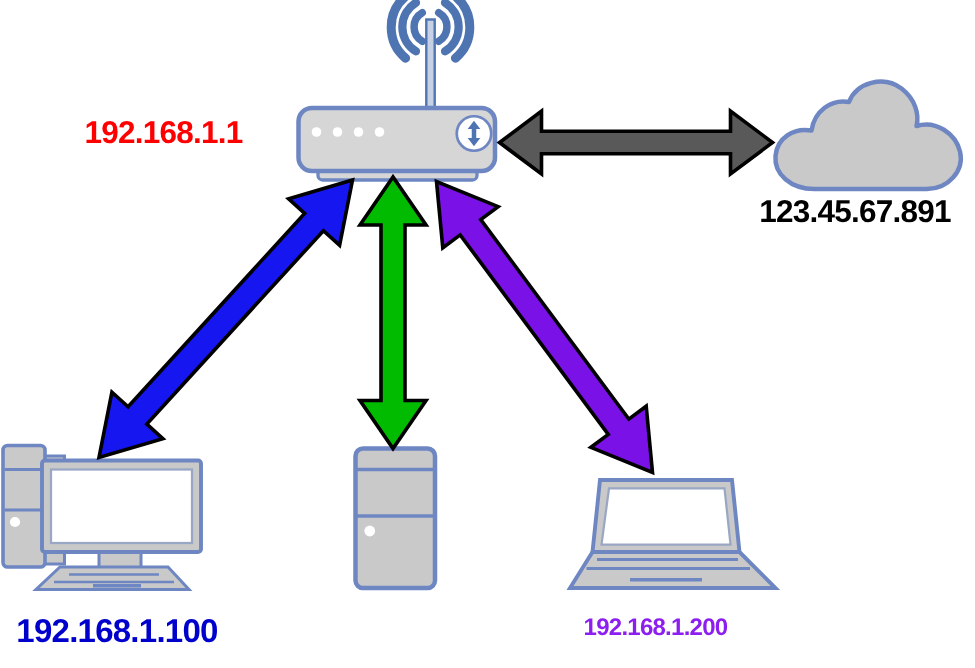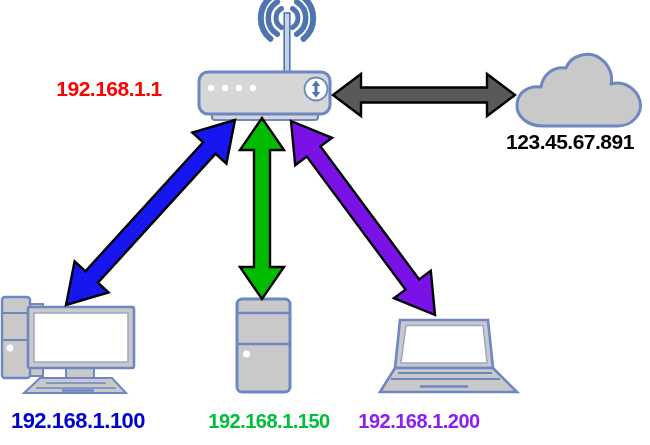--- a/index.html
+++ b/index.html
@@ -5,21 +5,21 @@
   html,body{margin:0;padding:0;background:#fff;}
   #canvas{position:relative;width:650px;height:445px;background:#fff;overflow:hidden;
           font-family:"Liberation Sans",sans-serif;}
   #diagram-svg{position:absolute;left:0;top:0;}
   .ip-label{position:absolute;font-weight:bold;text-align:center;letter-spacing:-0.5px;
             white-space:nowrap;font-family:"Liberation Sans",sans-serif;}
   #router-ip{left:38px;top:77px;width:142px;font-size:21px;}
   #internet-ip{left:490px;top:130px;width:160px;font-size:21px;text-align:center;}
   #desktop-ip{left:-4px;top:408px;width:164px;font-size:22px;}
   #server-ip{left:194px;top:410px;width:150px;font-size:20px;}
-  #laptop-ip{left:348px;top:410px;width:142px;font-size:20px;}
+  #laptop-ip{left:366px;top:410px;width:142px;font-size:16px;}
 </style>
 </head>
 <body>
 
 <div id="canvas">
 
   <svg id="diagram-svg" width="650" height="445" viewBox="0 0 650 445">
 
     <g>
 
@@ -90,15 +90,14 @@
 
     <polygon stroke="#000000" stroke-width="2.4" stroke-linejoin="miter" fill="#595959" points="333.0,95.0 361.0,116.0 361.0,102.5 487.0,102.5 487.0,116.0 515.0,95.0 487.0,74.0 487.0,87.5 361.0,87.5 361.0,74.0"></polygon>
     <polygon stroke="#000000" stroke-width="2.4" stroke-linejoin="miter" fill="#1616F0" points="235.0,120.0 192.4,132.5 203.1,142.3 85.4,271.2 74.6,261.4 66.0,305.0 108.6,292.5 97.9,282.7 215.6,153.8 226.4,163.6"></polygon>
     <polygon stroke="#000000" stroke-width="2.4" stroke-linejoin="miter" fill="#00BB00" points="262.0,118.0 240.0,150.0 254.0,150.0 254.0,267.0 240.0,267.0 262.0,299.0 284.0,267.0 270.0,267.0 270.0,150.0 284.0,150.0"></polygon>
     <polygon stroke="#000000" stroke-width="2.4" stroke-linejoin="miter" fill="#7A11E6" points="291.0,121.0 295.2,165.2 306.8,156.6 405.5,289.6 393.9,298.2 435.0,315.0 430.8,270.8 419.2,279.4 320.5,146.4 332.1,137.8"></polygon>
   </svg>
 
   <div id="router-ip" class="ip-label" style="color: rgb(255, 0, 0);">192.168.1.1</div>
   <div id="internet-ip" class="ip-label" style="color: rgb(0, 0, 0);">123.45.67.891</div>
   <div id="desktop-ip" class="ip-label" style="color: rgb(0, 0, 204);">192.168.1.100</div>
-  <div id="server-ip" class="ip-label" style="color: rgb(0, 190, 60);">192.168.1.150</div>
   <div id="laptop-ip" class="ip-label" style="color: rgb(140, 30, 240);">192.168.1.200</div>
 </div>
 
 </body></html>

